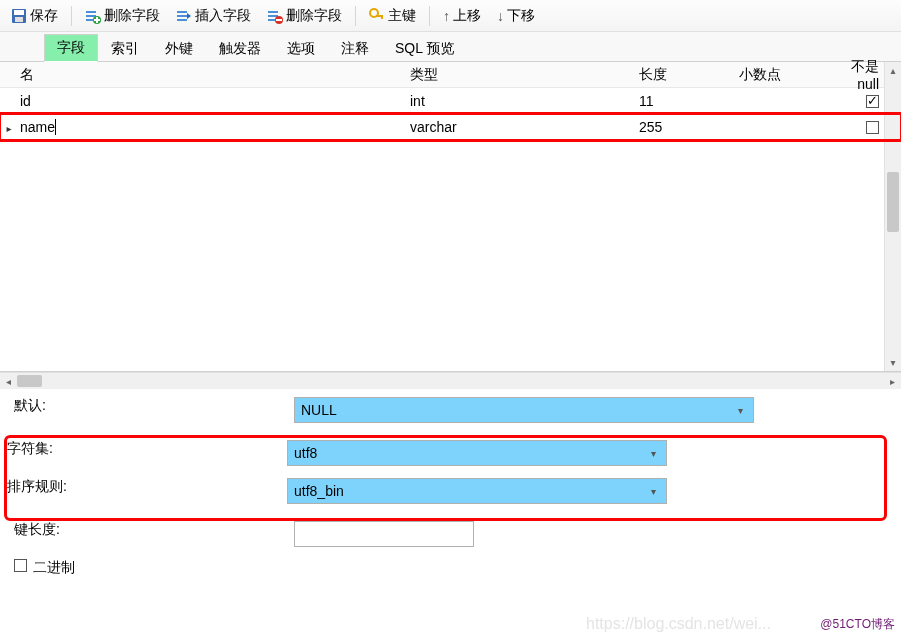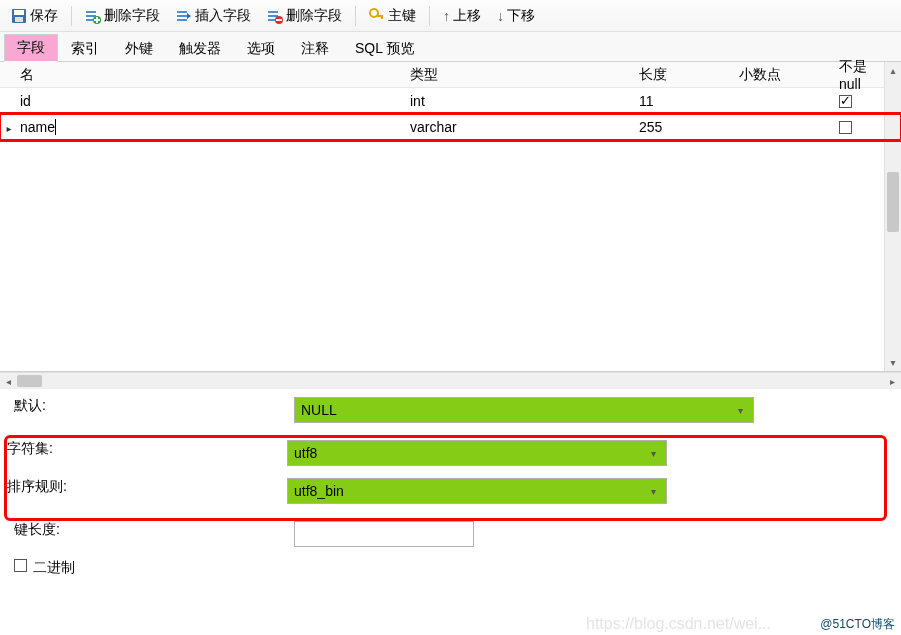--- a/index.html
+++ b/index.html
@@ -7,57 +7,57 @@
 
   
   .toolbar { display: flex; align-items: center; height: 32px; background: linear-gradient(#fdfdfd,#f4f4f4); border-bottom: 1px solid #e0e0e0; padding: 0 4px; gap: 2px; }
   .tbtn { display: flex; align-items: center; gap: 3px; padding: 2px 6px; cursor: pointer; border: 1px solid transparent; border-radius: 2px; }
   .tsep { width: 1px; height: 20px; background: #d6d6d6; margin: 0 4px; }
   .ticon { width: 16px; height: 16px; display: inline-block; }
 
   
   .tabs { display: flex; align-items: flex-end; height: 30px; border-bottom: 1px solid #d0d0d0; background: #f8f8f8; padding-left: 4px; }
   .tab { padding: 4px 12px; cursor: pointer; border: 1px solid transparent; border-bottom: none; position: relative; top: 1px; }
-  .tab.active { background: #f9a8d4; border-color: #d0d0d0; border-bottom: 1px solid #fff; }
+  .tab.active { background: #86efac; border-color: #d0d0d0; border-bottom: 1px solid #fff; margin-left: 40px; }
 
   
   .grid-wrap { position: relative; height: 310px; border-bottom: 1px solid #d0d0d0; }
   .grid-head, .grid-row { display: flex; align-items: center; height: 26px; border-bottom: 1px solid #e8e8e8; }
   .grid-head { background: #fafafa; font-weight: 400; }
   .col-marker { width: 18px; text-align: center; color: #333; }
   .col-name { width: 392px; padding-left: 2px; }
   .col-type { width: 210px; }
   .col-len  { width: 100px; margin-left: 19px; }
   .col-dec  { width: 100px; }
-  .col-null { width: 40px; text-align: left; }
+  .col-null { width: 40px; text-align: right; }
   .grid-row.editing { outline: 3px solid #f80404; outline-offset: -1px; z-index: 2; position: relative; }
   .grid-row.editing .col-marker::before { content: "▸"; font-size: 10px; }
   .chkbox { width: 13px; height: 13px; border: 1px solid #555; display: inline-block; vertical-align: middle; position: relative; }
   .chkbox.checked::after { content: "✓"; position: absolute; top: -3px; left: 0; font-size: 13px; }
   .text-caret { border-right: 1px solid #000; padding-right: 0; }
   .vscroll-track { position:absolute; right:0; top:0; bottom:0; width:17px; background:#f0f0f0; border-left:1px solid #e0e0e0;}
   .vscroll-arrow { height:17px; display:flex; align-items:center; justify-content:center; color:#666; font-size:10px;}
   .vscroll-thumb { position:absolute; top:110px; height:60px; left:2px; right:2px; background:#c8c8c8; border-radius:2px;}
 
   
   .hscroll { height: 17px; background: #f0f0f0; border-top: 1px solid #e0e0e0; display:flex; align-items:center; position:relative;}
   .hs-arrow { width:17px; text-align:center; color:#666; font-size:10px;}
   .hs-thumb { position:absolute; left:17px; width:25px; top:2px; bottom:2px; background:#c8c8c8; border-radius:2px;}
 
   
   .props { padding: 8px 14px; }
   .prow { display:flex; align-items:flex-start; height:38px; }
   .plabel { width: 280px; }
   .pcontrol { flex: 0 0 460px; }
-  .combo { width: 100%; height: 26px; border:1px solid #b0b0b0; background:#84cc16; display:flex; align-items:center; padding:0 6px; position:relative; }
+  .combo { width: 100%; height: 26px; border:1px solid #b0b0b0; background:#7dd3fc; display:flex; align-items:center; padding:0 6px; position:relative; }
   .combo .arrow { position:absolute; right:4px; top:4px; width:17px; height:17px; display:flex; align-items:center; justify-content:center; color:#555; font-size:10px; }
   .textbox { width:100%; height:26px; border:1px solid #b0b0b0; background:#fff; }
   .highlight-box { border:3px solid #f80404; border-radius:6px; padding:2px 0; margin-left:-10px; }
 
-  .watermark1 { position:absolute; right:6px; bottom:2px; color:#0c4a6e; font-size:12px; pointer-events:none;margin-left:20px;}
+  .watermark1 { position:absolute; right:6px; bottom:2px; color:#701a75; font-size:12px; pointer-events:none;margin-left:20px;}
   .watermark2 { position:absolute; right:130px; bottom:2px; color:#e4e4e4; font-size:16px; pointer-events:none;}
 </style>
 </head>
 <body>
 
 <div class="toolbar">
   <div class="tbtn">
     <span class="ticon">
       <svg viewBox="0 0 16 16">
           <rect x="1" y="1" width="14" height="14" rx="1" fill="#3d6db5"></rect>

